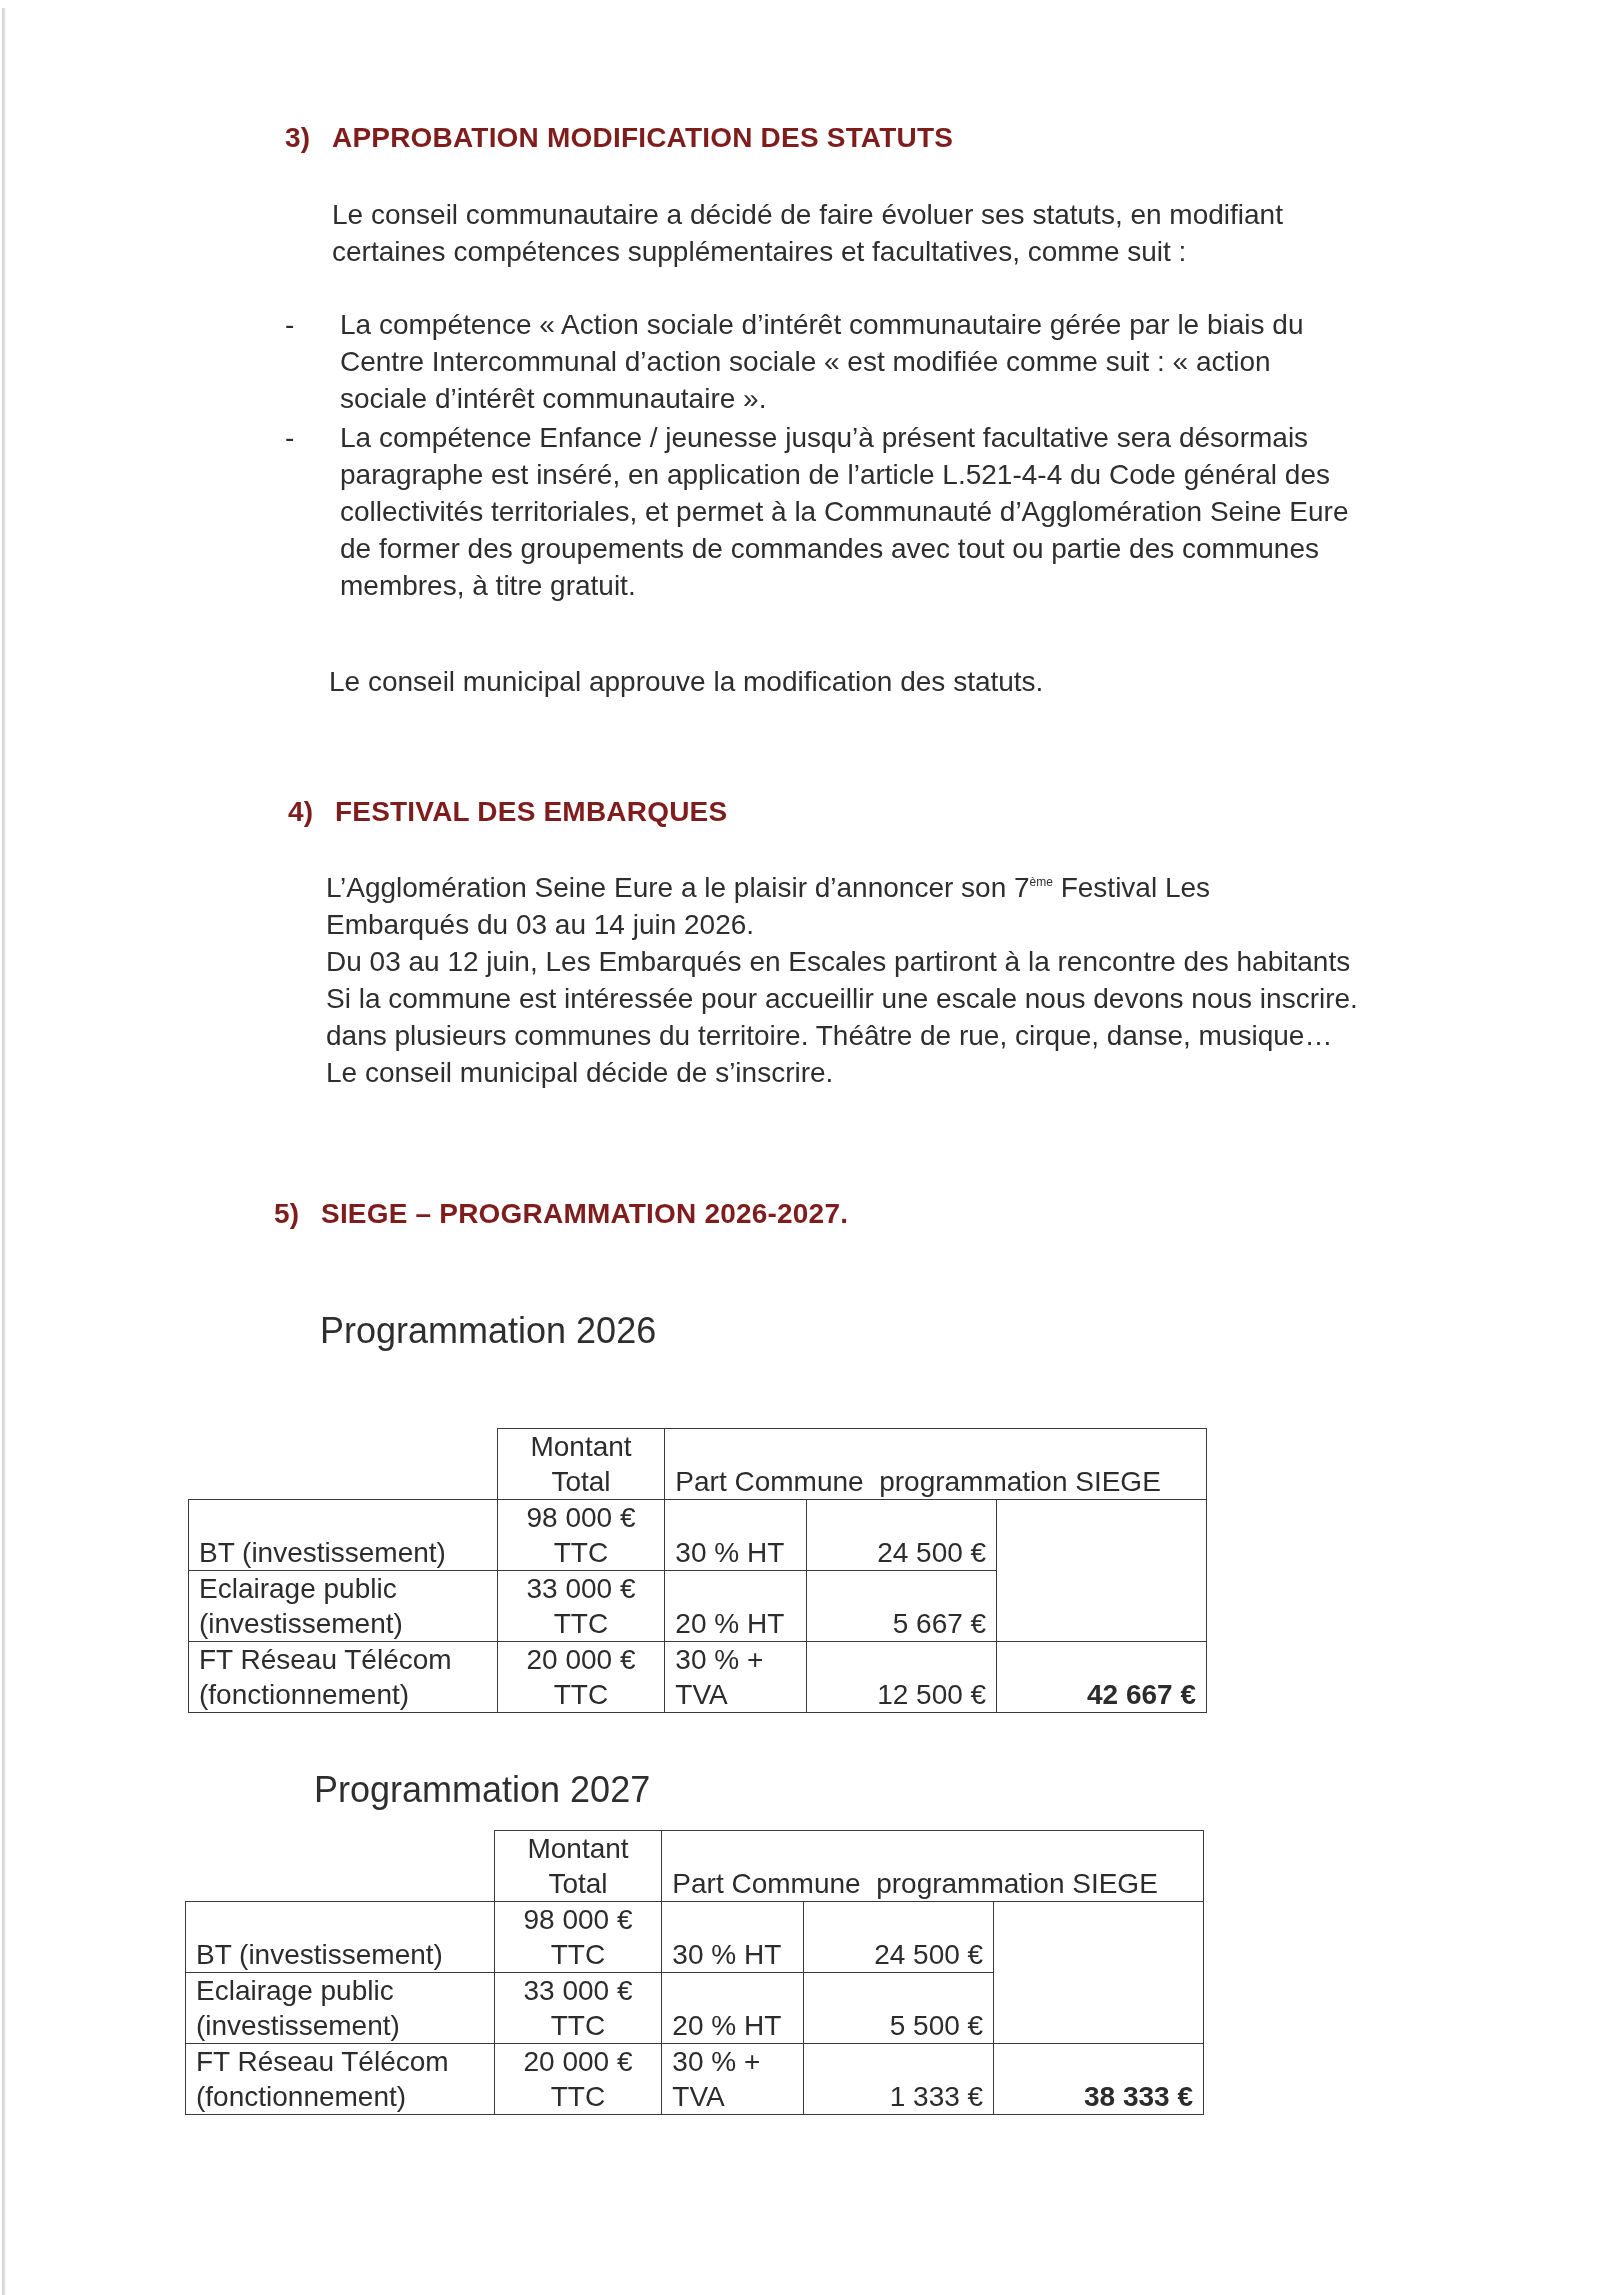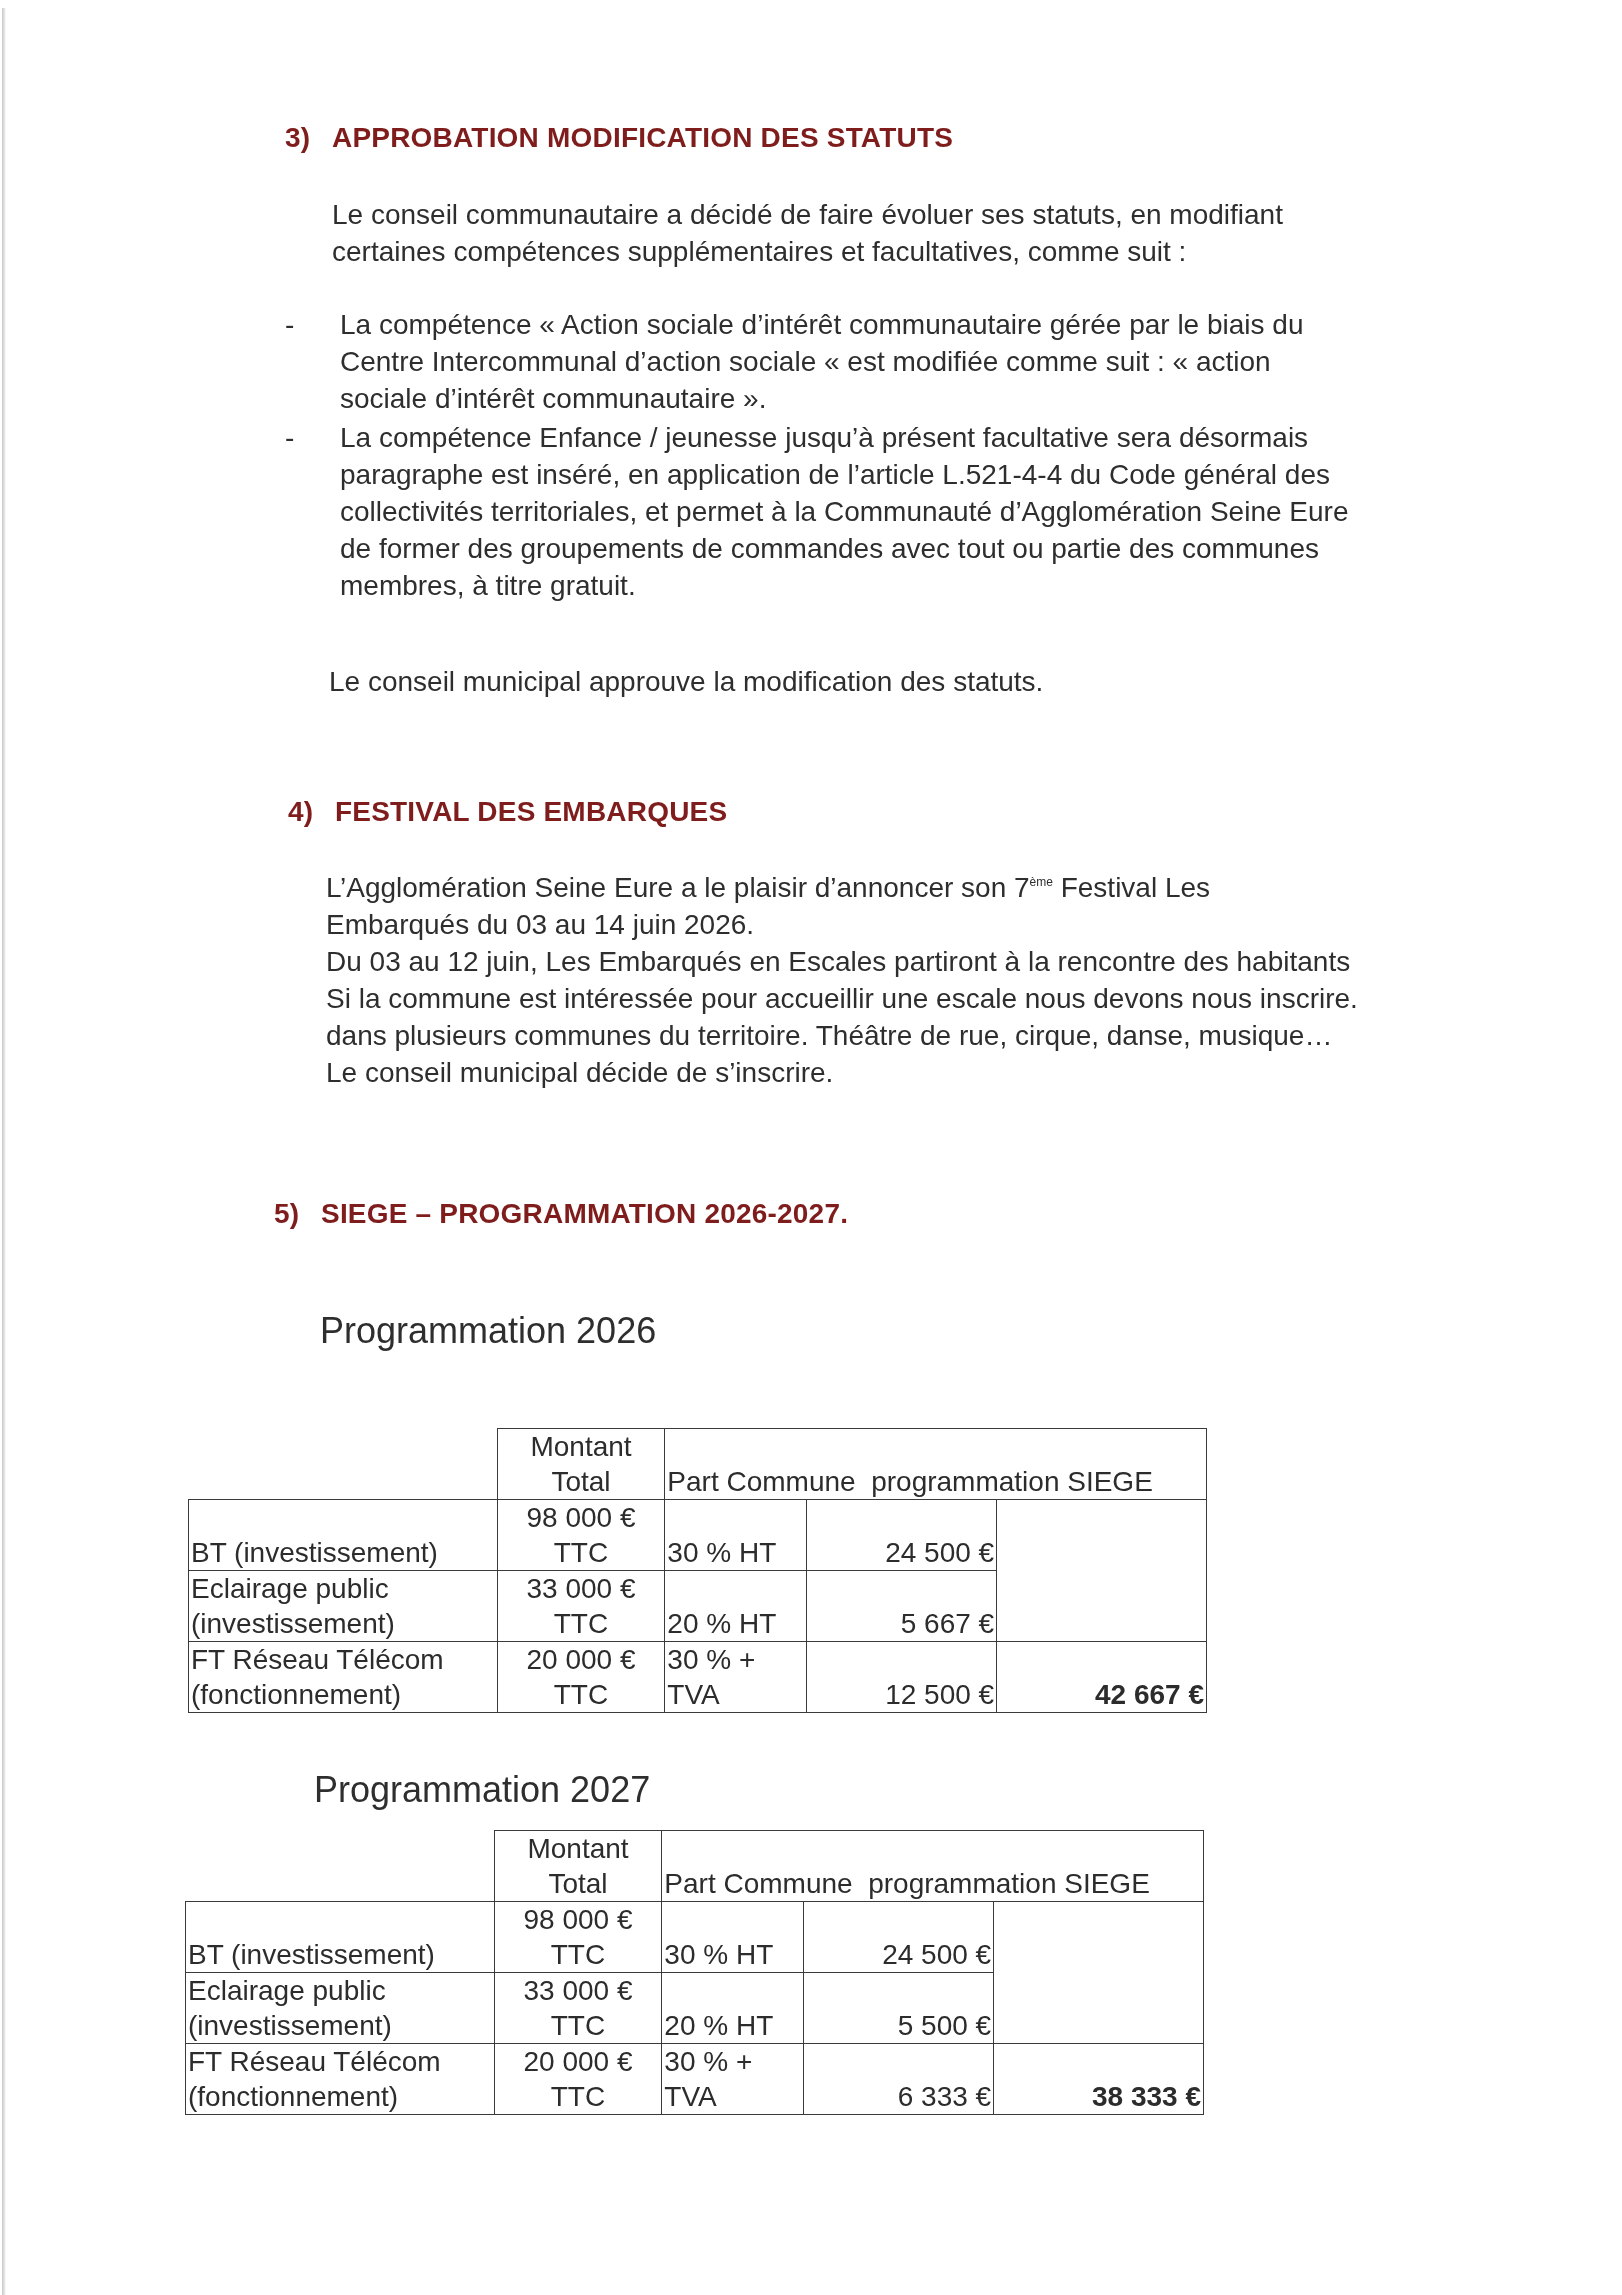--- a/index.html
+++ b/index.html
@@ -24,21 +24,21 @@
   .bullet-item { position: absolute; font-size: 28px; line-height: 37px; color: #2e2e2e; }
   .bullet-item .dash { position: absolute; left: -55px; top: 0; }
   .bullet-item .line { display: block; white-space: nowrap; }
   sup { font-size: 12px; vertical-align: 10.7px; line-height: 0; }
   .caption { position: absolute; font-size: 36px; color: #2e2e2e; white-space: nowrap; }
 
   table.prog {
     position: absolute; border-collapse: collapse; font-size: 28px; color: #2c2c2c;
   }
   table.prog td {
-    border: 1.5px solid #3a3a3a; padding: 0 2px; vertical-align: bottom;
+    border: 1.5px solid #3a3a3a; padding: 0 10px; vertical-align: bottom;
     line-height: 35px; white-space: nowrap;
   }
   table.prog td.blank { border: none; }
   table.prog td.center { text-align: center; }
   table.prog td.right { text-align: right; }
   table.prog td.left { text-align: left; }
   table.prog td.total { font-weight: bold; text-align: right; }
   table.prog td.nobottom { border-bottom: none; }
   .cell-line { display: block; }
 </style>
@@ -214,18 +214,18 @@
       <span class="cell-line">(fonctionnement)</span>
     </td>
     <td class="center">
       <span class="cell-line">20 000 €</span>
       <span class="cell-line">TTC</span>
     </td>
     <td class="left">
       <span class="cell-line">30 % +</span>
       <span class="cell-line">TVA</span>
     </td>
-    <td class="right">6 333 €</td>
+    <td class="right">1 333 €</td>
     <td class="total">38 333 €</td>
   </tr>
 </tbody>
   </table>
 
 
 </body></html>

